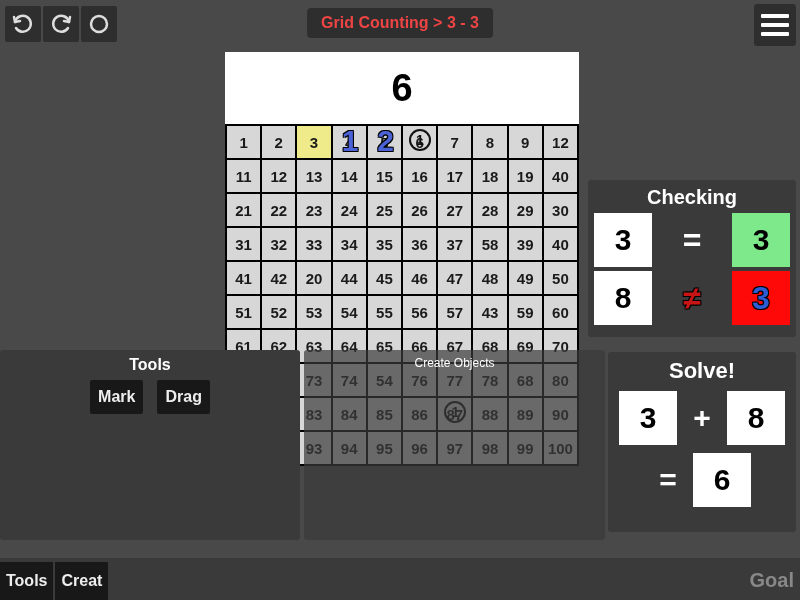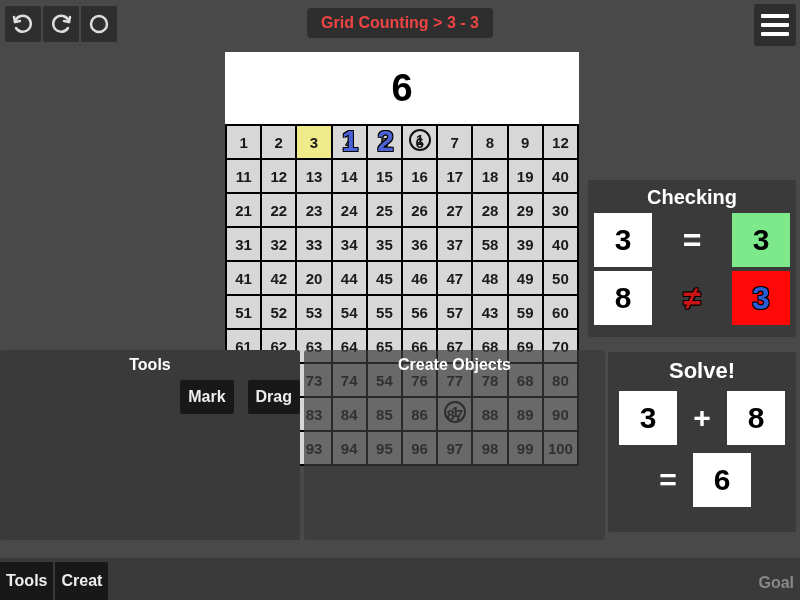--- a/index.html
+++ b/index.html
@@ -12,46 +12,46 @@
   .menu-btn span{width:28px;height:4px;background:#fff;border-radius:1px;}
   .big-num-box{position:absolute;top:52px;left:225px;width:354px;height:72px;background:#fff;display:flex;align-items:center;justify-content:center;font-size:38px;font-weight:bold;color:#000;}
   .grid{position:absolute;top:124px;left:225px;width:354px;background:#000;display:grid;grid-template-columns:repeat(10,1fr);gap:2px;padding:2px;}
   .cell{background:#d7d7d7;height:32px;display:flex;align-items:center;justify-content:center;font-size:15px;font-weight:bold;color:#1a1a1a;position:relative;}
   .cell.hl{background:#f0eb8a;}
   .overlay-num{position:absolute;width:34px;height:34px;display:flex;align-items:center;justify-content:center;font-size:30px;font-weight:900;color:#4b62d6;text-shadow:-1px -1px 0 #000,1px -1px 0 #000,-1px 1px 0 #000,1px 1px 0 #000;z-index:5;pointer-events:none;}
   .circ-num{position:absolute;width:22px;height:22px;border:2px solid #111;border-radius:50%;display:flex;align-items:center;justify-content:center;font-size:14px;font-weight:bold;color:#111;background:transparent;z-index:5;}
 
   .tools-panel{position:absolute;left:0;top:350px;width:300px;height:190px;background:#3a3a3a;border-radius:3px;}
   .tools-panel .hdr{text-align:center;font-size:16px;font-weight:bold;padding:6px 0;}
-  .tools-btns{display:flex;justify-content:flex-end;gap:14px;}
+  .tools-btns{display:flex;justify-content:center;gap:14px;}
   .tool-btn{background:#181818;padding:8px 8px;font-size:16px;font-weight:bold;color:#eee;border-radius:2px;cursor:pointer;}
 
   .create-panel{position:absolute;left:304px;top:350px;width:301px;height:190px;background:rgba(58,58,58,0.7);border-radius:3px;z-index:6;}
-  .create-panel .hdr{text-align:center;font-size:16px;font-weight:bold;padding:6px 0;}
+  .create-panel .hdr{text-align:center;font-size:12px;font-weight:normal;padding:6px 0;}
 
   .checking-panel{position:absolute;right:4px;top:180px;width:208px;background:#3a3a3a;border-radius:3px;padding:6px 6px 8px 6px;}
   .checking-panel .hdr{text-align:center;font-size:20px;font-weight:bold;margin-bottom:4px;}
   .crow{display:flex;align-items:center;justify-content:space-between;margin-bottom:4px;height:54px;}
   .cbox{width:58px;height:54px;background:#fff;color:#000;font-size:30px;font-weight:bold;display:flex;align-items:center;justify-content:center;}
   .cbox.green{background:#7de98a;}
   .cbox.red{background:#ff0808;color:#2c5bd6;text-shadow:-1px -1px 0 #000,1px -1px 0 #000,-1px 1px 0 #000,1px 1px 0 #000;font-size:32px;}
   .cop{width:50px;text-align:center;font-size:32px;font-weight:900;}
   .cop.eq{color:#fff;}
   .cop.neq{color:#c81414;text-shadow:-1px -1px 0 #000,1px -1px 0 #000,-1px 1px 0 #000,1px 1px 0 #000;}
 
   .solve-panel{position:absolute;right:4px;top:352px;width:188px;background:#3a3a3a;border-radius:3px;padding:6px 6px 18px 6px;}
   .solve-panel .hdr{text-align:center;font-size:22px;font-weight:bold;margin-bottom:6px;}
   .srow{display:flex;align-items:center;justify-content:center;gap:10px;margin-bottom:6px;height:56px;}
   .sbox{width:58px;height:54px;background:#fff;color:#000;font-size:30px;font-weight:bold;display:flex;align-items:center;justify-content:center;}
   .sop{width:30px;text-align:center;font-size:30px;font-weight:900;color:#fff;}
 
   .bottom-bar{position:absolute;bottom:0;left:0;right:0;height:42px;background:#3a3a3a;}
   .bb-left{position:absolute;left:0;bottom:0;display:flex;}
   .bb-btn{background:#181818;color:#eee;font-size:16px;font-weight:bold;padding:10px 6px;margin-right:2px;cursor:pointer;}
-  .bb-right{position:absolute;right:6px;bottom:8px;color:#888;font-size:16px;font-weight:bold;}
+  .bb-right{position:absolute;right:6px;bottom:8px;color:#888;font-size:20px;font-weight:bold;}
 </style>
 </head>
 <body>
 
 <div class="topbar">
   <div class="top-left">
     <div class="icon-btn">
       <svg width="24" height="24" viewBox="0 0 24 24" fill="none" stroke="#ddd" stroke-width="2.5">
           <path d="M4 10 A8 8 0 1 1 5 16" stroke-linecap="round"></path>
           <path d="M4 10 L3 5 M4 10 L9 9" stroke-linecap="round"></path>

